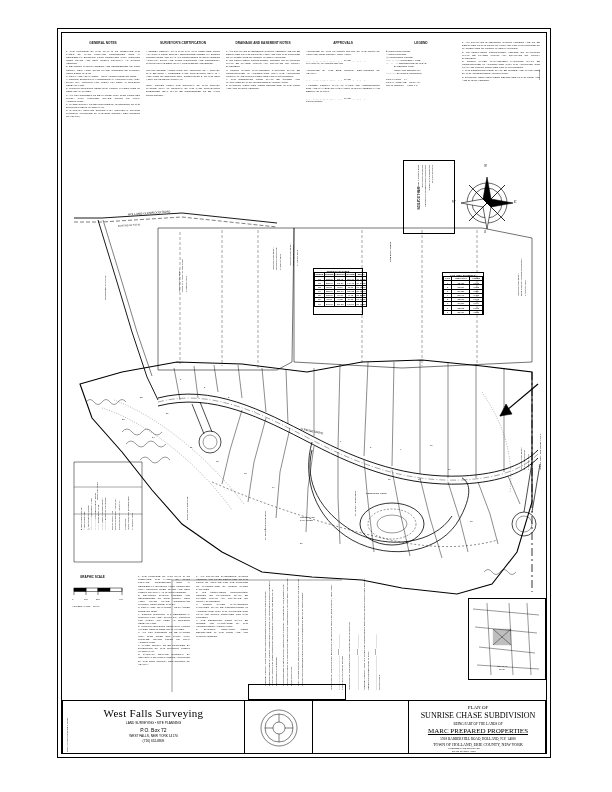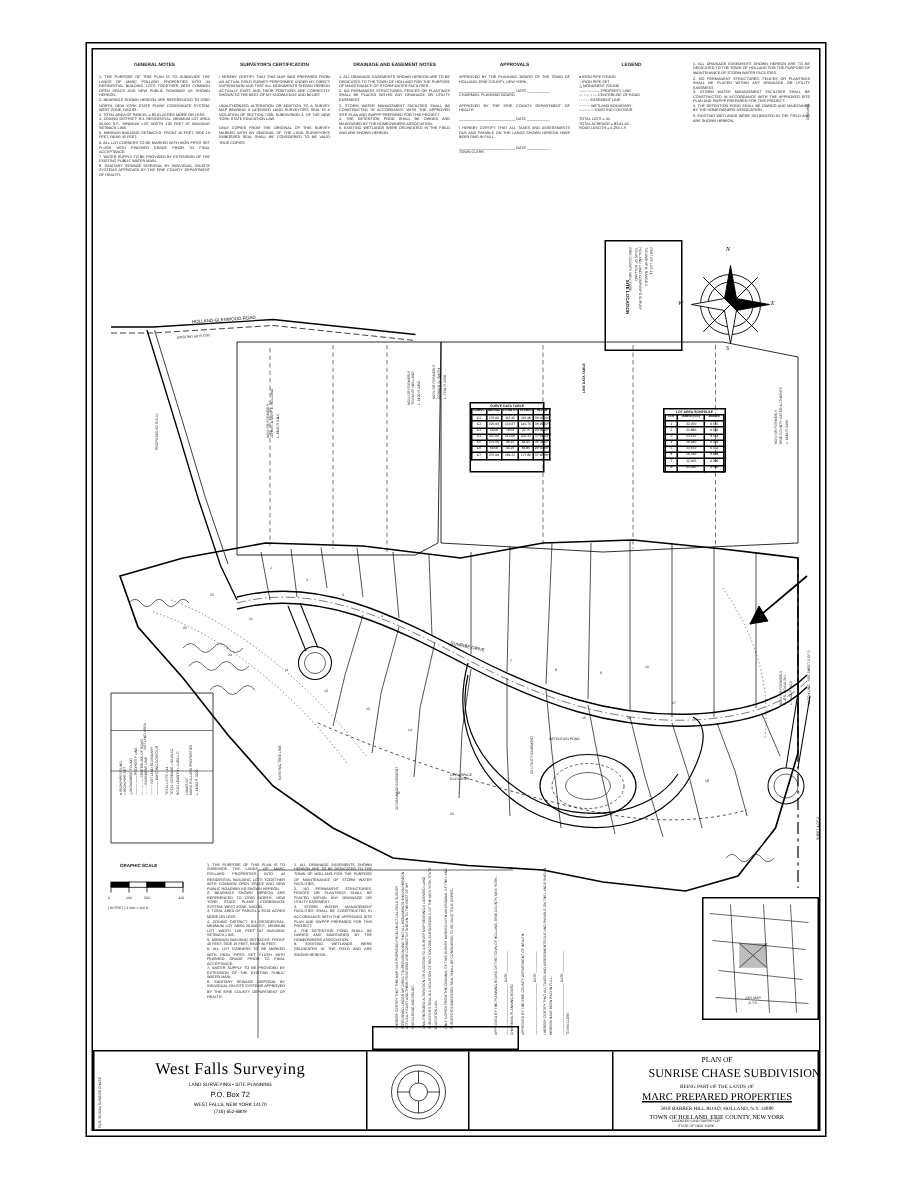--- a/index.html
+++ b/index.html
@@ -662,21 +662,21 @@
       
       
       
       
       
       
     </div>
 
     <div class="tb-cell" style="left:346px; width:138px; border-right:none;">
       <div class="plan-title" style="font-size:5px; margin-top:4px;">PLAN OF</div>
-      <div class="plan-title" style="font-size:8px; margin-top:1px;text-align:right;">SUNRISE CHASE SUBDIVISION</div>
+      <div class="plan-title" style="font-size:8px; margin-top:1px;">SUNRISE CHASE SUBDIVISION</div>
       <div class="plan-title" style="font-size:3.4px; margin-top:2px;">BEING PART OF THE LANDS OF</div>
       <div class="plan-title" style="font-size:7px; margin-top:1px; text-decoration:underline;">MARC PREPARED PROPERTIES</div>
       <div class="plan-title" style="font-size:3.4px; margin-top:2px;">5918 BARBER HILL ROAD, HOLLAND, N.Y. 14080</div>
       <div class="plan-title" style="font-size:4px; margin-top:1px;">TOWN OF HOLLAND, ERIE COUNTY, NEW YORK</div>
     </div>
   </div>
 
   <div class="box" style="left:248px; top:684px; width:98px; height:16px;">
     
     

